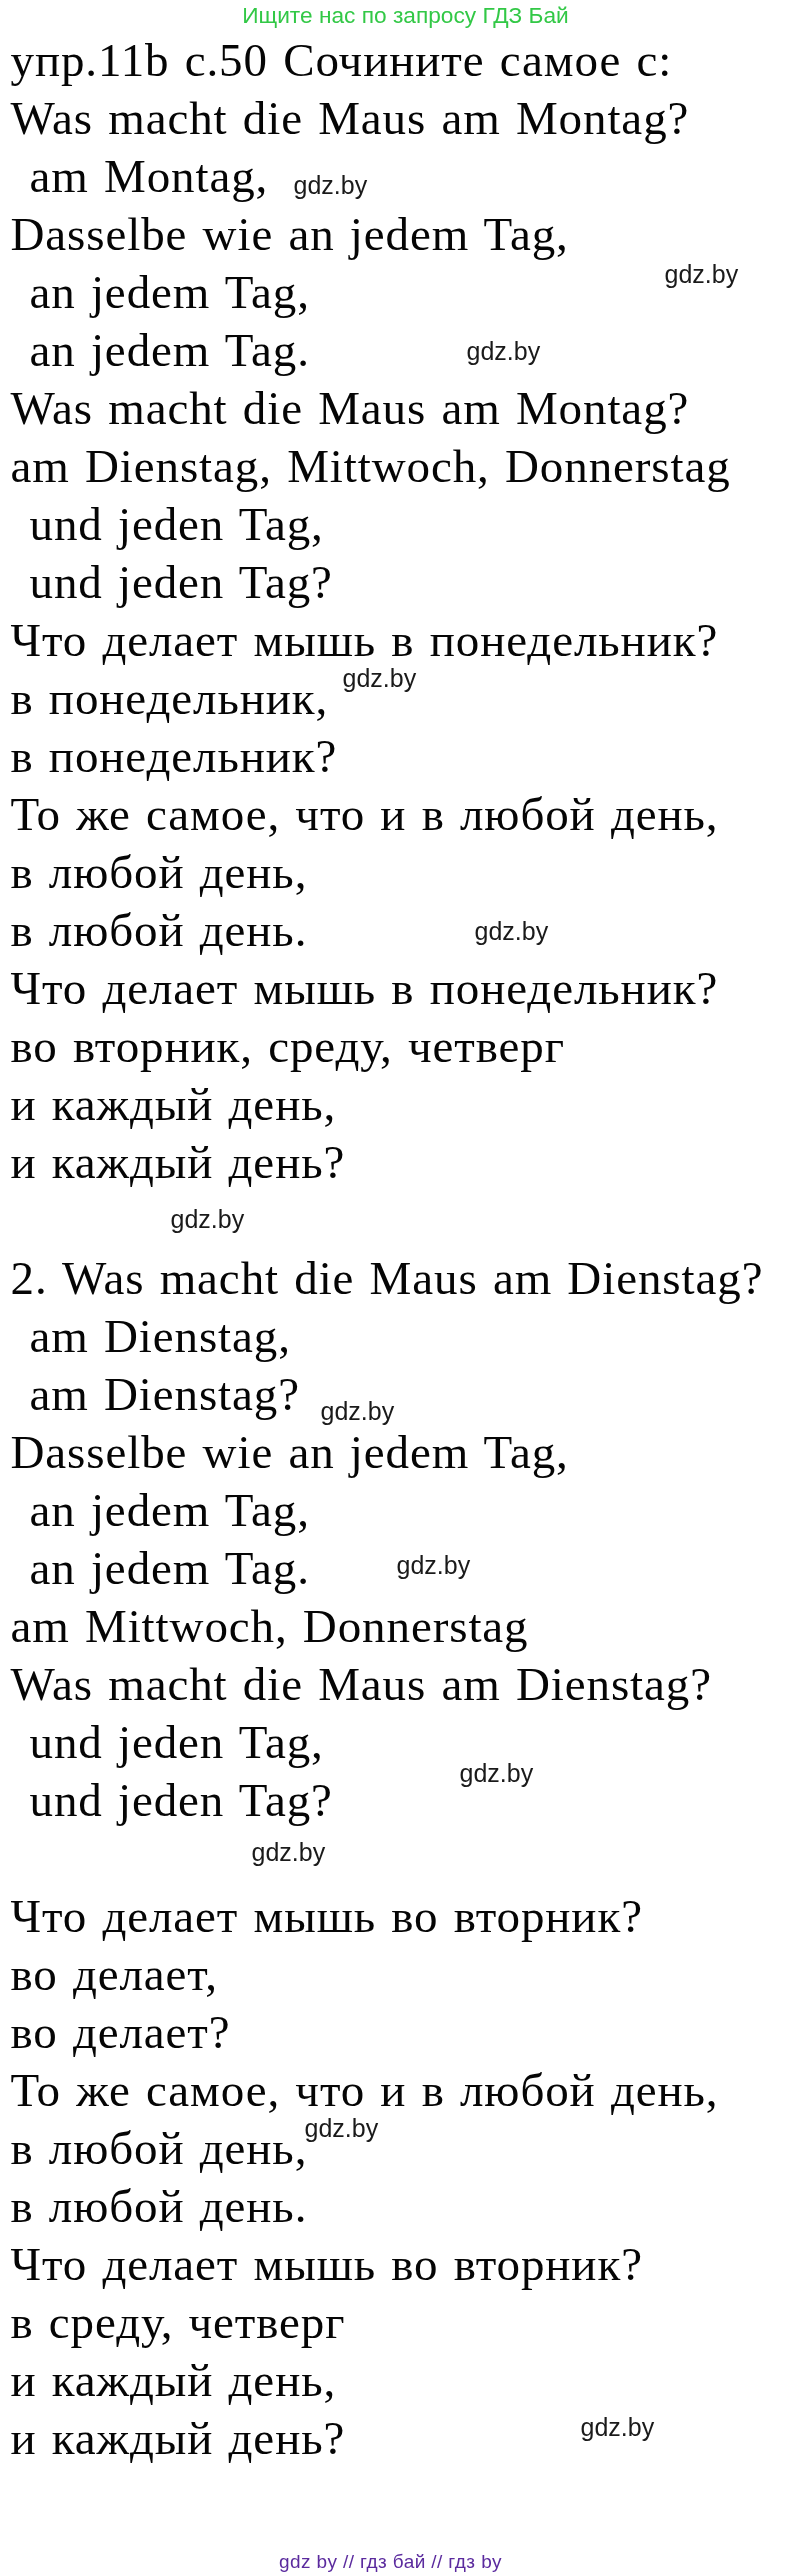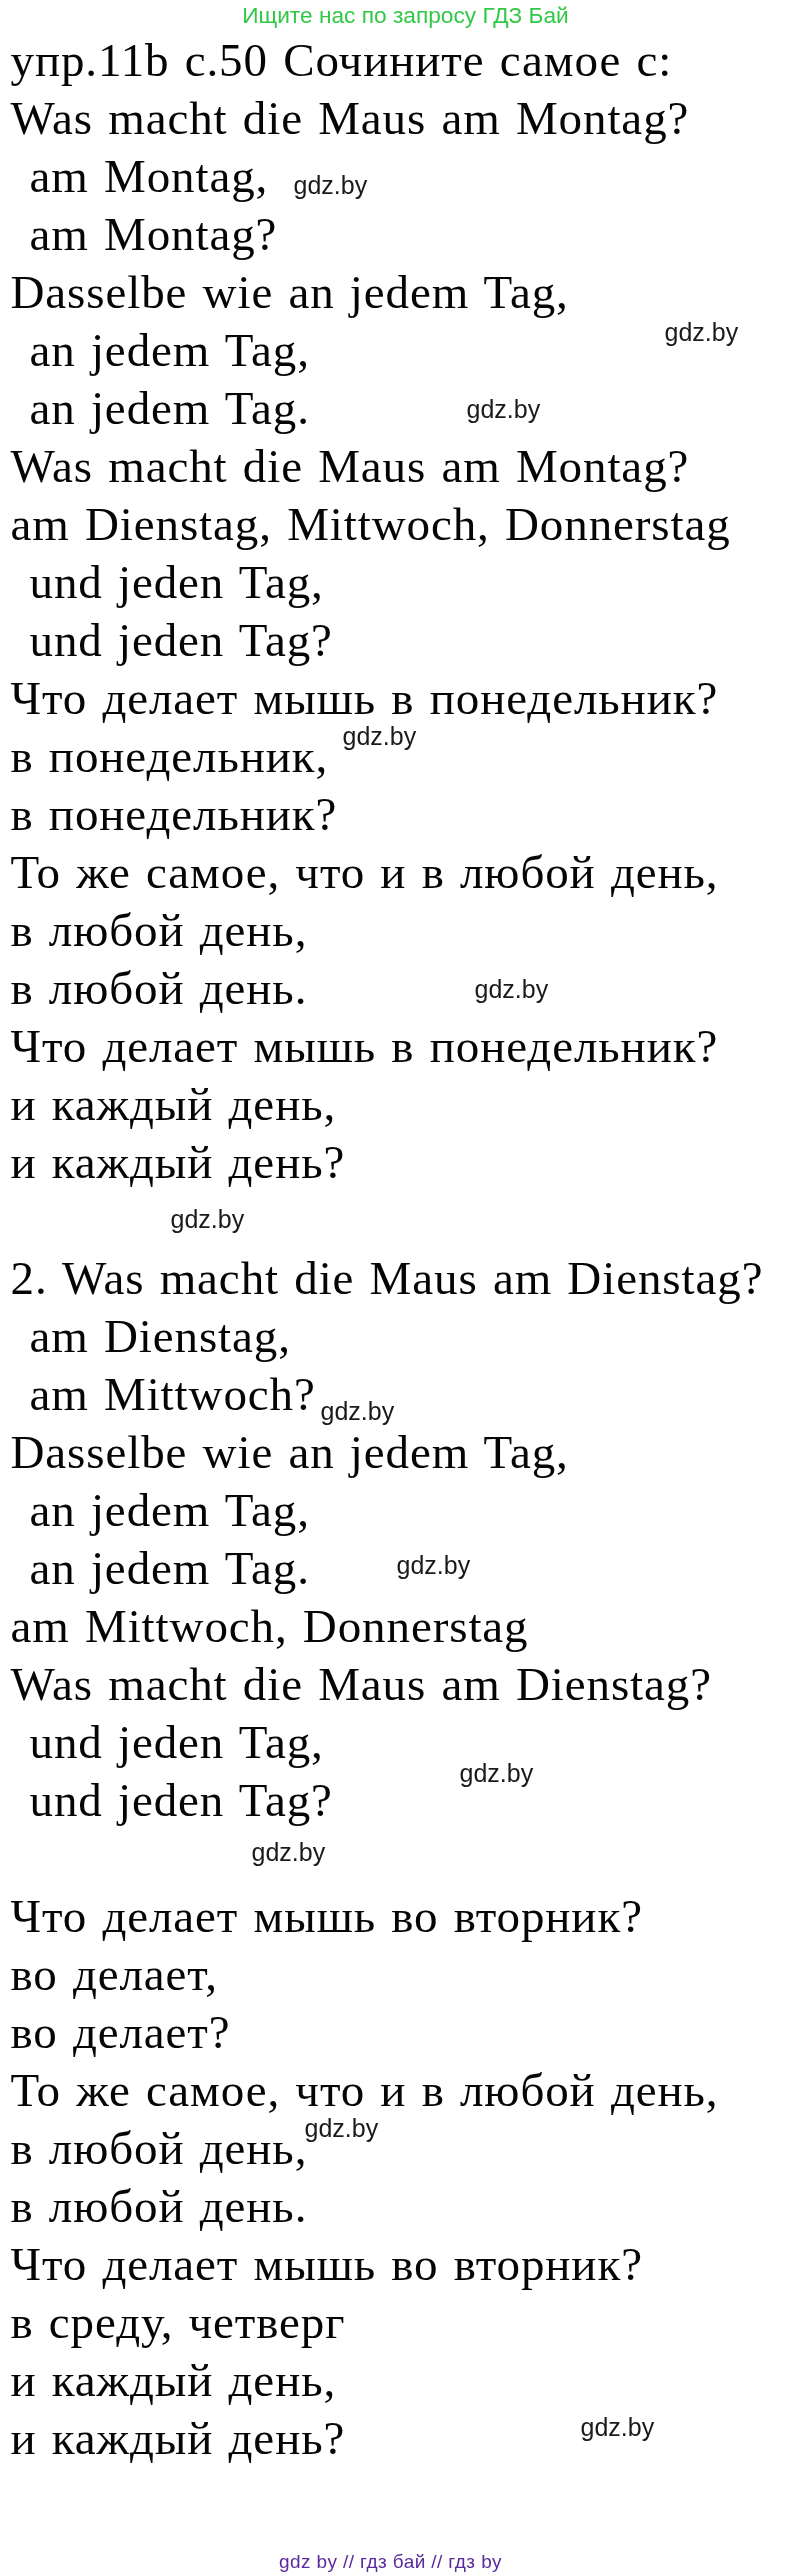--- a/index.html
+++ b/index.html
@@ -47,41 +47,41 @@
 </style>
 </head>
 <body>
 
 <div class="site-header">Ищите нас по запросу ГДЗ Бай</div>
 
 <div class="doc">
     <div class="line"><span>упр.11b с.50 Сочините самое с:</span></div>
     <div class="line"><span>Was macht die Maus am Montag?</span></div>
     <div class="line ind"><span>am Montag,</span><span class="wm" style="left: 283px; top: 26px; color: rgb(26, 26, 26);">gdz.by</span></div>
-    <div class="line ind"><span>am Montag?</span></div>
     <div class="line"><span>Dasselbe wie an jedem Tag,</span><span class="wm" style="left: 654px; top: 57px; color: rgb(26, 26, 26);">gdz.by</span></div>
     <div class="line ind"><span>an jedem Tag,</span></div>
     <div class="line ind"><span>an jedem Tag.</span><span class="wm" style="left: 456px; top: 18.3px; color: rgb(26, 26, 26);">gdz.by</span></div>
     <div class="line"><span>Was macht die Maus am Montag?</span></div>
     <div class="line"><span>am Dienstag, Mittwoch, Donnerstag</span></div>
     <div class="line ind"><span>und jeden Tag,</span></div>
     <div class="line ind"><span>und jeden Tag?</span></div>
     <div class="line"><span>Что делает мышь в понедельник?</span></div>
     <div class="line"><span>в понедельник,</span><span class="wm" style="left: 332px; top: -3.5px; color: rgb(26, 26, 26);">gdz.by</span></div>
     <div class="line"><span>в понедельник?</span></div>
     <div class="line"><span>То же самое, что и в любой день,</span></div>
     <div class="line"><span>в любой день,</span></div>
     <div class="line"><span>в любой день.</span><span class="wm" style="left: 464px; top: 18.3px; color: rgb(26, 26, 26);">gdz.by</span></div>
     <div class="line"><span>Что делает мышь в понедельник?</span></div>
+    <div class="line"><span>во вторник, среду, четверг</span></div>
     <div class="line"><span>и каждый день,</span></div>
     <div class="line"><span>и каждый день?</span></div>
     <div class="line"><span></span><span class="wm" style="left: 160px; top: 15.7px; color: rgb(26, 26, 26);">gdz.by</span></div>
     <div class="line"><span>2. Was macht die Maus am Dienstag?</span></div>
     <div class="line ind"><span>am Dienstag,</span></div>
-    <div class="line ind"><span>am Mittwoch?</span><span class="wm" style="left: 310px; top: 34px; color: rgb(26, 26, 26);">gdz.by</span></div>
+    <div class="line ind"><span>am Dienstag?</span><span class="wm" style="left: 310px; top: 34px; color: rgb(26, 26, 26);">gdz.by</span></div>
     <div class="line"><span>Dasselbe wie an jedem Tag,</span></div>
     <div class="line ind"><span>an jedem Tag,</span></div>
     <div class="line ind"><span>an jedem Tag.</span><span class="wm" style="left: 386px; top: 14px; color: rgb(26, 26, 26);">gdz.by</span></div>
     <div class="line"><span>am Mittwoch, Donnerstag</span></div>
     <div class="line"><span>Was macht die Maus am Dienstag?</span></div>
     <div class="line ind"><span>und jeden Tag,</span><span class="wm" style="left: 449px; top: 48px; color: rgb(26, 26, 26);">gdz.by</span></div>
     <div class="line ind"><span>und jeden Tag?</span></div>
     <div class="line"><span></span><span class="wm" style="left: 241px; top: 11.3px; color: rgb(26, 26, 26);">gdz.by</span></div>
     <div class="line"><span>Что делает мышь во вторник?</span></div>
     <div class="line"><span>во делает,</span></div>

